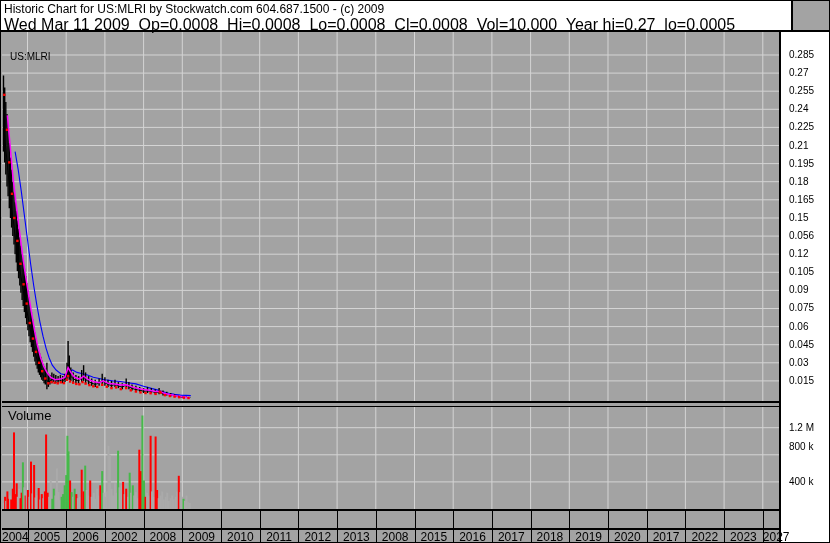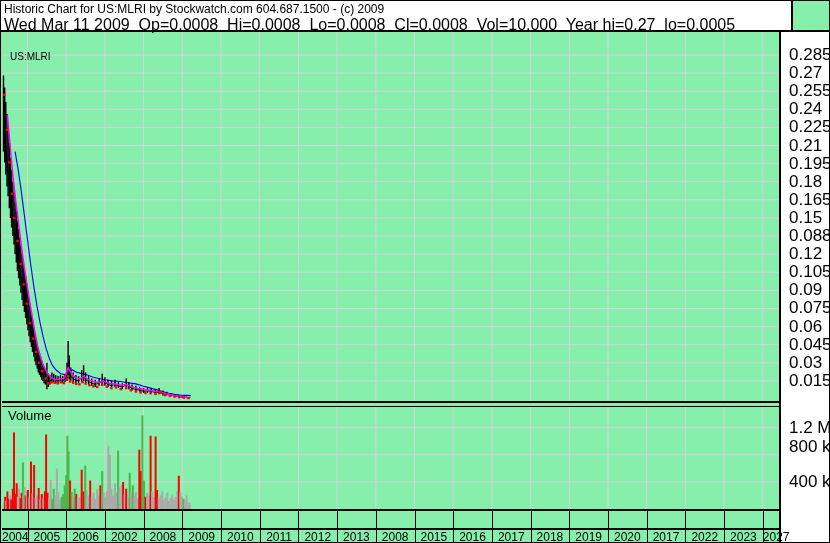--- a/index.html
+++ b/index.html
@@ -1,27 +1,27 @@
 <!DOCTYPE html>
 <html><head>
 <meta charset="utf-8">
 <style>
   html,body{margin:0;padding:0;background:#fff;}
-  #page{position:relative;width:830px;height:543px;background:#86efac;box-sizing:border-box;
+  #page{position:relative;width:830px;height:543px;background:#a3a3a3;box-sizing:border-box;
         border:1px solid #000;font-family:"Liberation Sans","DejaVu Sans",sans-serif;color:#000;overflow:hidden;}
   #hdr{position:absolute;left:0;top:0;width:790px;height:29px;border-right:2px solid #000;background:#fff;}
   #hdr .l1{position:absolute;left:3px;top:1px;font-size:12px;white-space:pre;}
   #hdr .l2{position:absolute;left:3px;top:15px;font-size:16px;white-space:pre;}
   #hdr-rule{position:absolute;left:0;top:29px;width:829px;height:2px;background:#000;}
   #price-svg{position:absolute;left:1px;top:31px;}
   #vol-svg{position:absolute;left:1px;top:405px;}
   #sym{position:absolute;left:9px;top:50px;font-size:10px;}
   #vlbl{position:absolute;left:7px;top:407px;font-size:13px;}
   #ycol{position:absolute;left:778px;top:31px;width:51px;height:511px;border-left:2px solid #000;background:#fff;}
-  .ptick,.vtickl{position:absolute;left:8px;font-size:17px;line-height:14px;white-space:nowrap;}
+  .ptick,.vtickl{position:absolute;left:8px;font-size:10px;line-height:14px;white-space:nowrap;}
   #xaxis{position:absolute;left:1px;top:510px;width:779px;height:32px;}
   .vtick{position:absolute;top:0;height:17px;width:1px;background:#000;}
   .axthick{position:absolute;top:17px;left:0;width:779px;height:2px;background:#000;}
   .vsep{position:absolute;top:19px;height:13px;width:1px;background:#000;}
   .ylab{position:absolute;top:20px;height:13px;font-size:12px;line-height:12px;text-align:center;white-space:nowrap;}
 </style>
 </head>
 <body>
 
 <div id="page">
@@ -370,21 +370,21 @@
       <div class="ptick" style="top:16px">0.285</div>
       <div class="ptick" style="top:34px">0.27</div>
       <div class="ptick" style="top:52px">0.255</div>
       <div class="ptick" style="top:70px">0.24</div>
       <div class="ptick" style="top:88px">0.225</div>
       <div class="ptick" style="top:107px">0.21</div>
       <div class="ptick" style="top:125px">0.195</div>
       <div class="ptick" style="top:143px">0.18</div>
       <div class="ptick" style="top:161px">0.165</div>
       <div class="ptick" style="top:179px">0.15</div>
-      <div class="ptick" style="top:197px">0.088</div>
+      <div class="ptick" style="top:197px">0.056</div>
       <div class="ptick" style="top:215px">0.12</div>
       <div class="ptick" style="top:233px">0.105</div>
       <div class="ptick" style="top:251px">0.09</div>
       <div class="ptick" style="top:269px">0.075</div>
       <div class="ptick" style="top:288px">0.06</div>
       <div class="ptick" style="top:306px">0.045</div>
       <div class="ptick" style="top:324px">0.03</div>
       <div class="ptick" style="top:342px">0.015</div>
       <div class="vtickl" style="top:389px">1.2 M</div>
       <div class="vtickl" style="top:408px">800 k</div>

